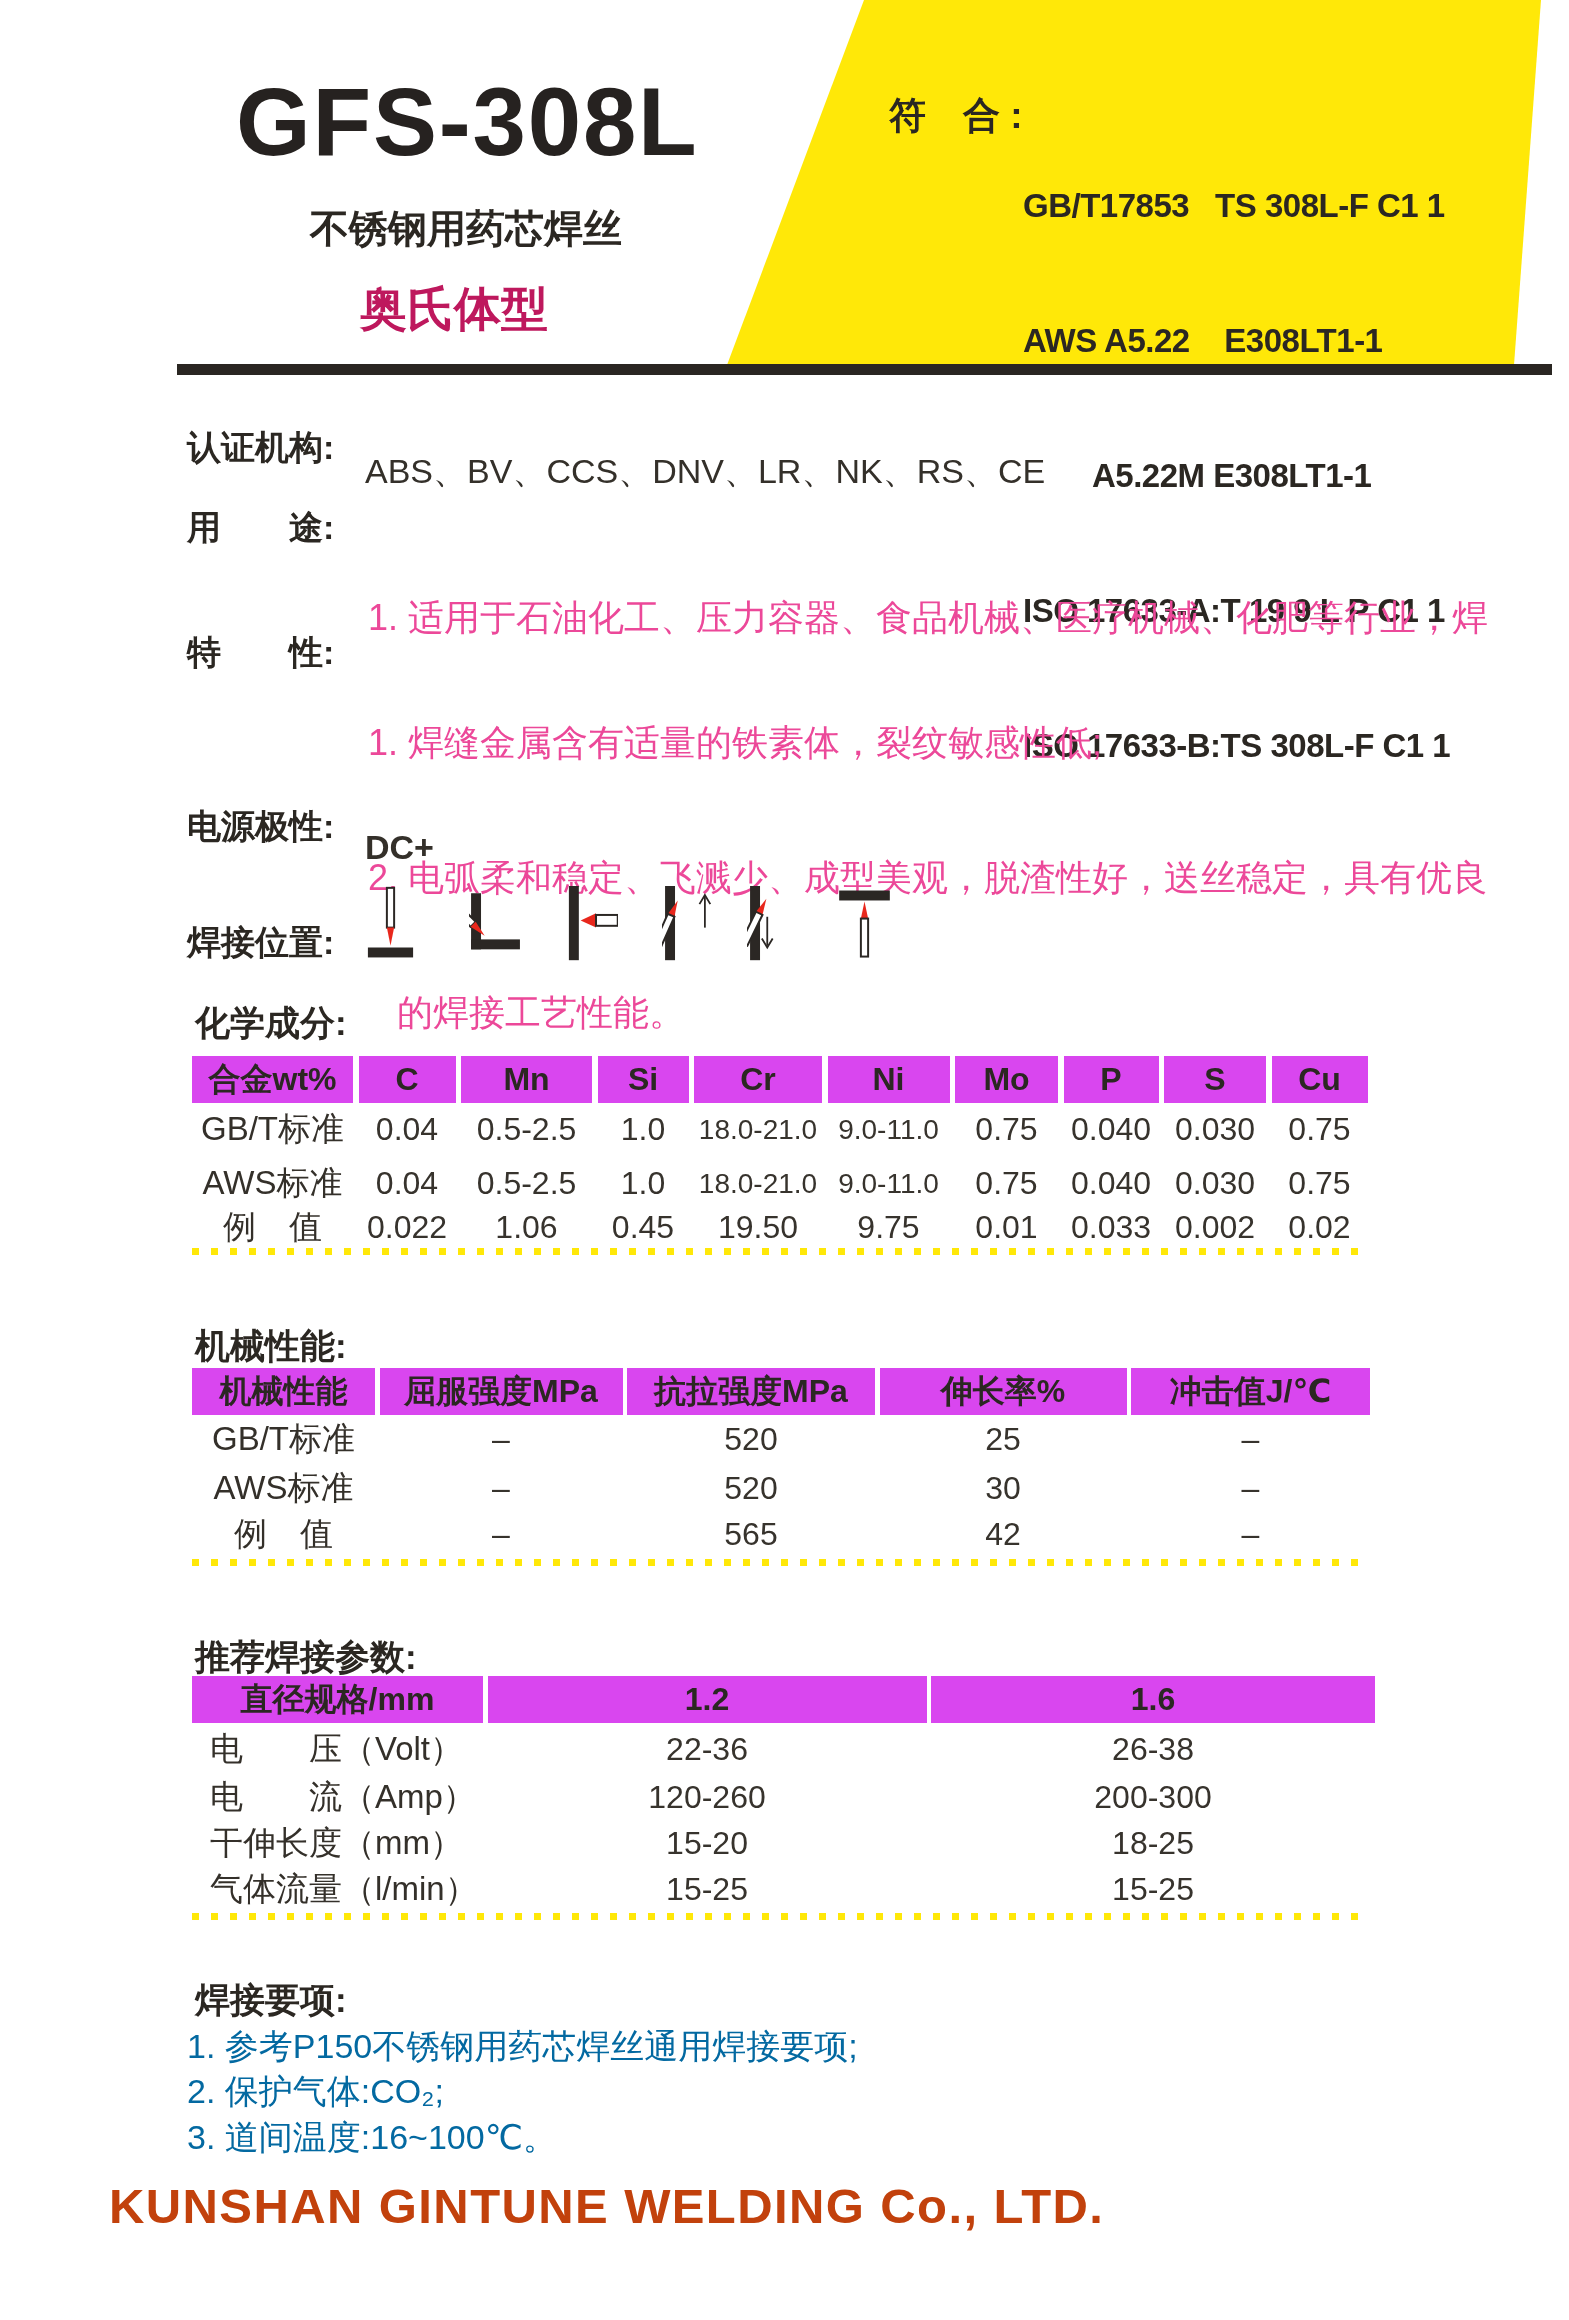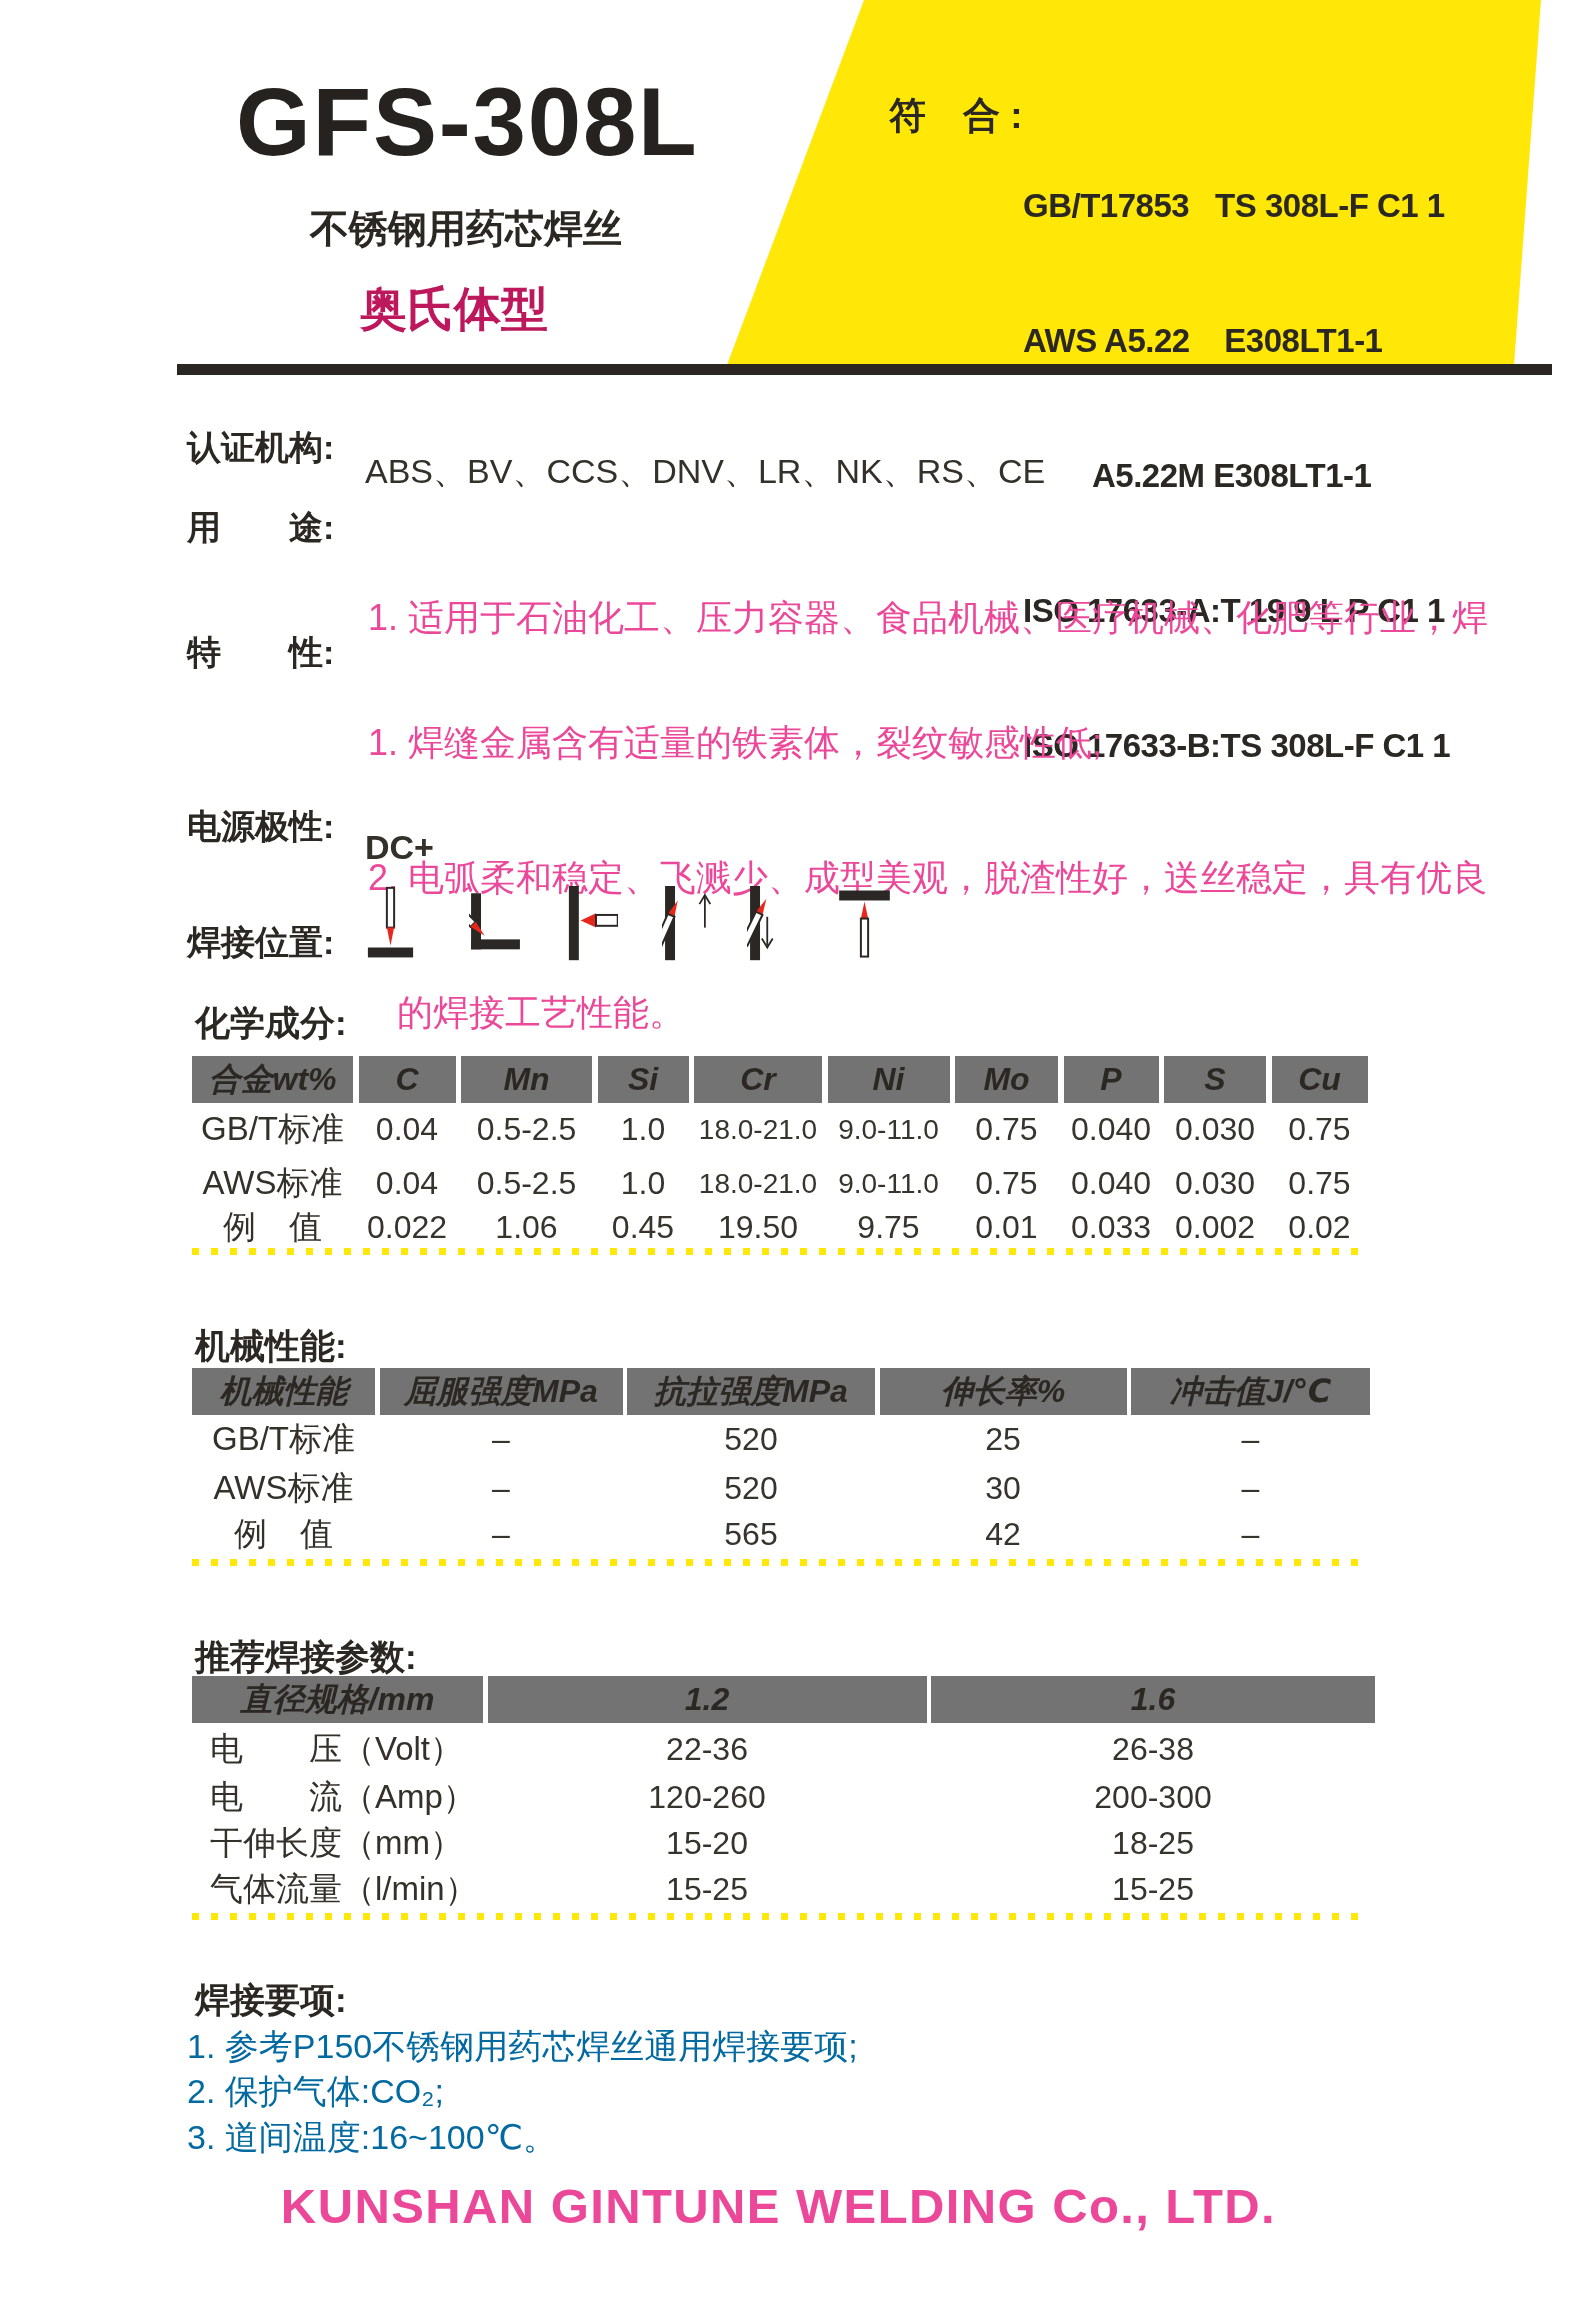--- a/index.html
+++ b/index.html
@@ -33,33 +33,33 @@
   
   .sec-label{position:absolute;left:195px;font-size:35px;font-weight:bold;color:#2b2722;}
 
   
   .grid{position:absolute;left:192px;display:grid;column-gap:5.5px;}
   .chem{grid-template-columns:161px 97px 131px 91px 128px 122px 103px 95px 102px 96px;}
   .mech{grid-template-columns:183px 243px 248px 247px 239px;column-gap:4.5px;}
   .parm{grid-template-columns:291px 439px 444px;column-gap:4.5px;}
   .hrow{grid-auto-rows:47px;}
   .drow{grid-auto-rows:47px;}
-  .ycell{background:#737373;display:flex;align-items:center;justify-content:center;
-         font-weight:bold;font-size:32px;color:#2b2722;white-space:pre;font-style:italic;}
+  .ycell{background:#d946ef;display:flex;align-items:center;justify-content:center;
+         font-weight:bold;font-size:32px;color:#2b2722;white-space:pre;}
   .vcell{display:flex;align-items:center;justify-content:center;font-size:32px;color:#37332d;white-space:pre;}
   .ncell{display:flex;align-items:center;justify-content:center;font-size:33px;color:#34302a;white-space:pre;}
   .lcell{justify-content:flex-start;padding-left:18px;}
   .tight{font-size:28px;}
   .dotline{position:absolute;left:192px;width:1176px;height:7.3px;
            background:repeating-linear-gradient(90deg,#ffe808 0 7.3px,rgba(0,0,0,0) 7.3px 19px);}
 
   
   .note-line{position:absolute;left:187px;font-size:34px;color:#0369a1;white-space:pre;}
-  .footer{position:absolute;left:103px;top:2178px;width:1351px;text-align:center;
-          font-size:49px;font-weight:bold;color:#ec4899;letter-spacing:1.4px;white-space:pre;}
+  .footer{position:absolute;left:109px;top:2178px;width:1351px;
+          font-size:49px;font-weight:bold;color:#c2410c;letter-spacing:1.4px;white-space:pre;}
 </style>
 </head>
 <body>
 
 <div class="page">
 
   <div class="banner"></div>
   <div class="title">GFS-308L</div>
   <div class="subtitle">不锈钢用药芯焊丝</div>
   <div class="type-label">奥氏体型</div>

